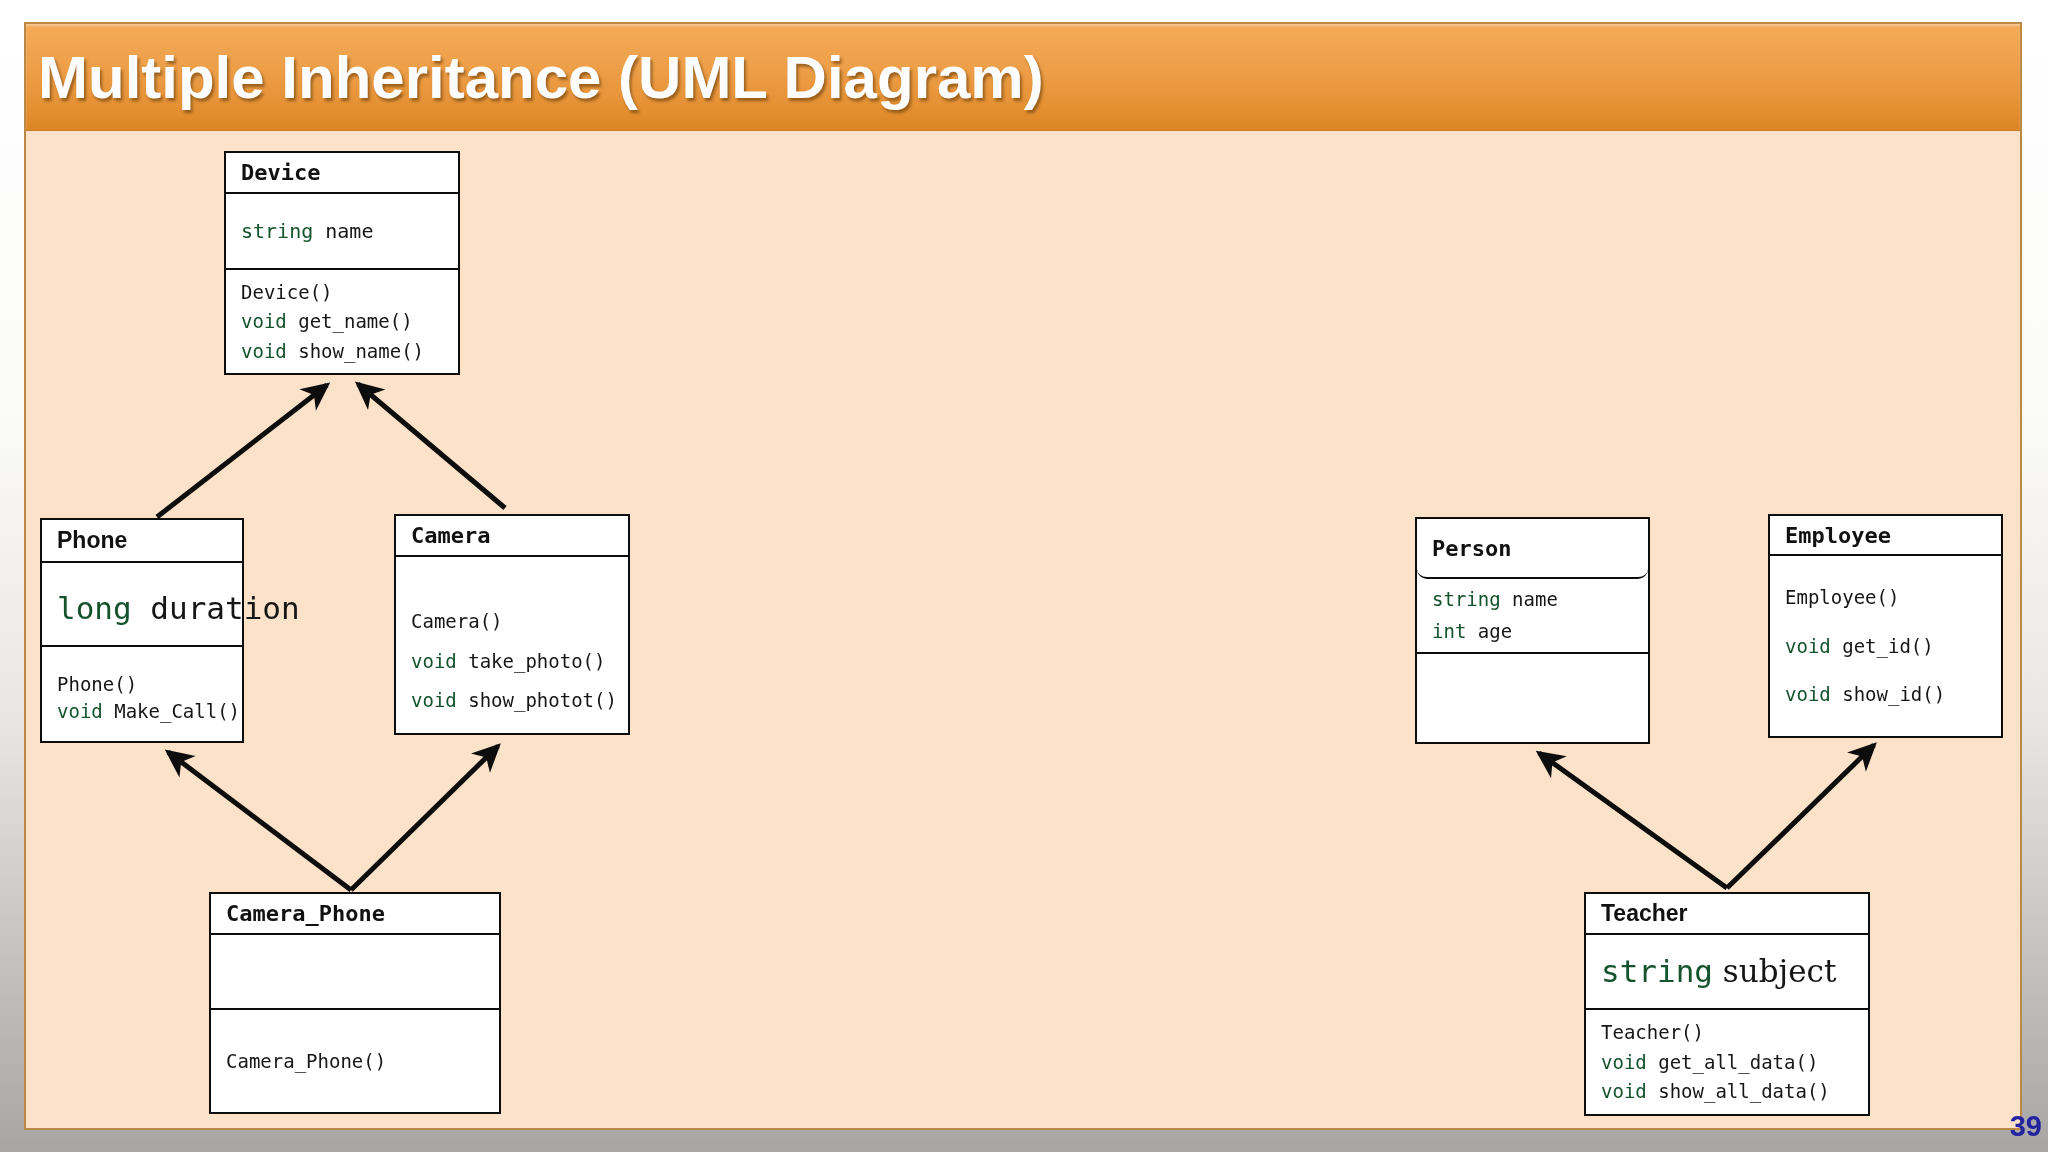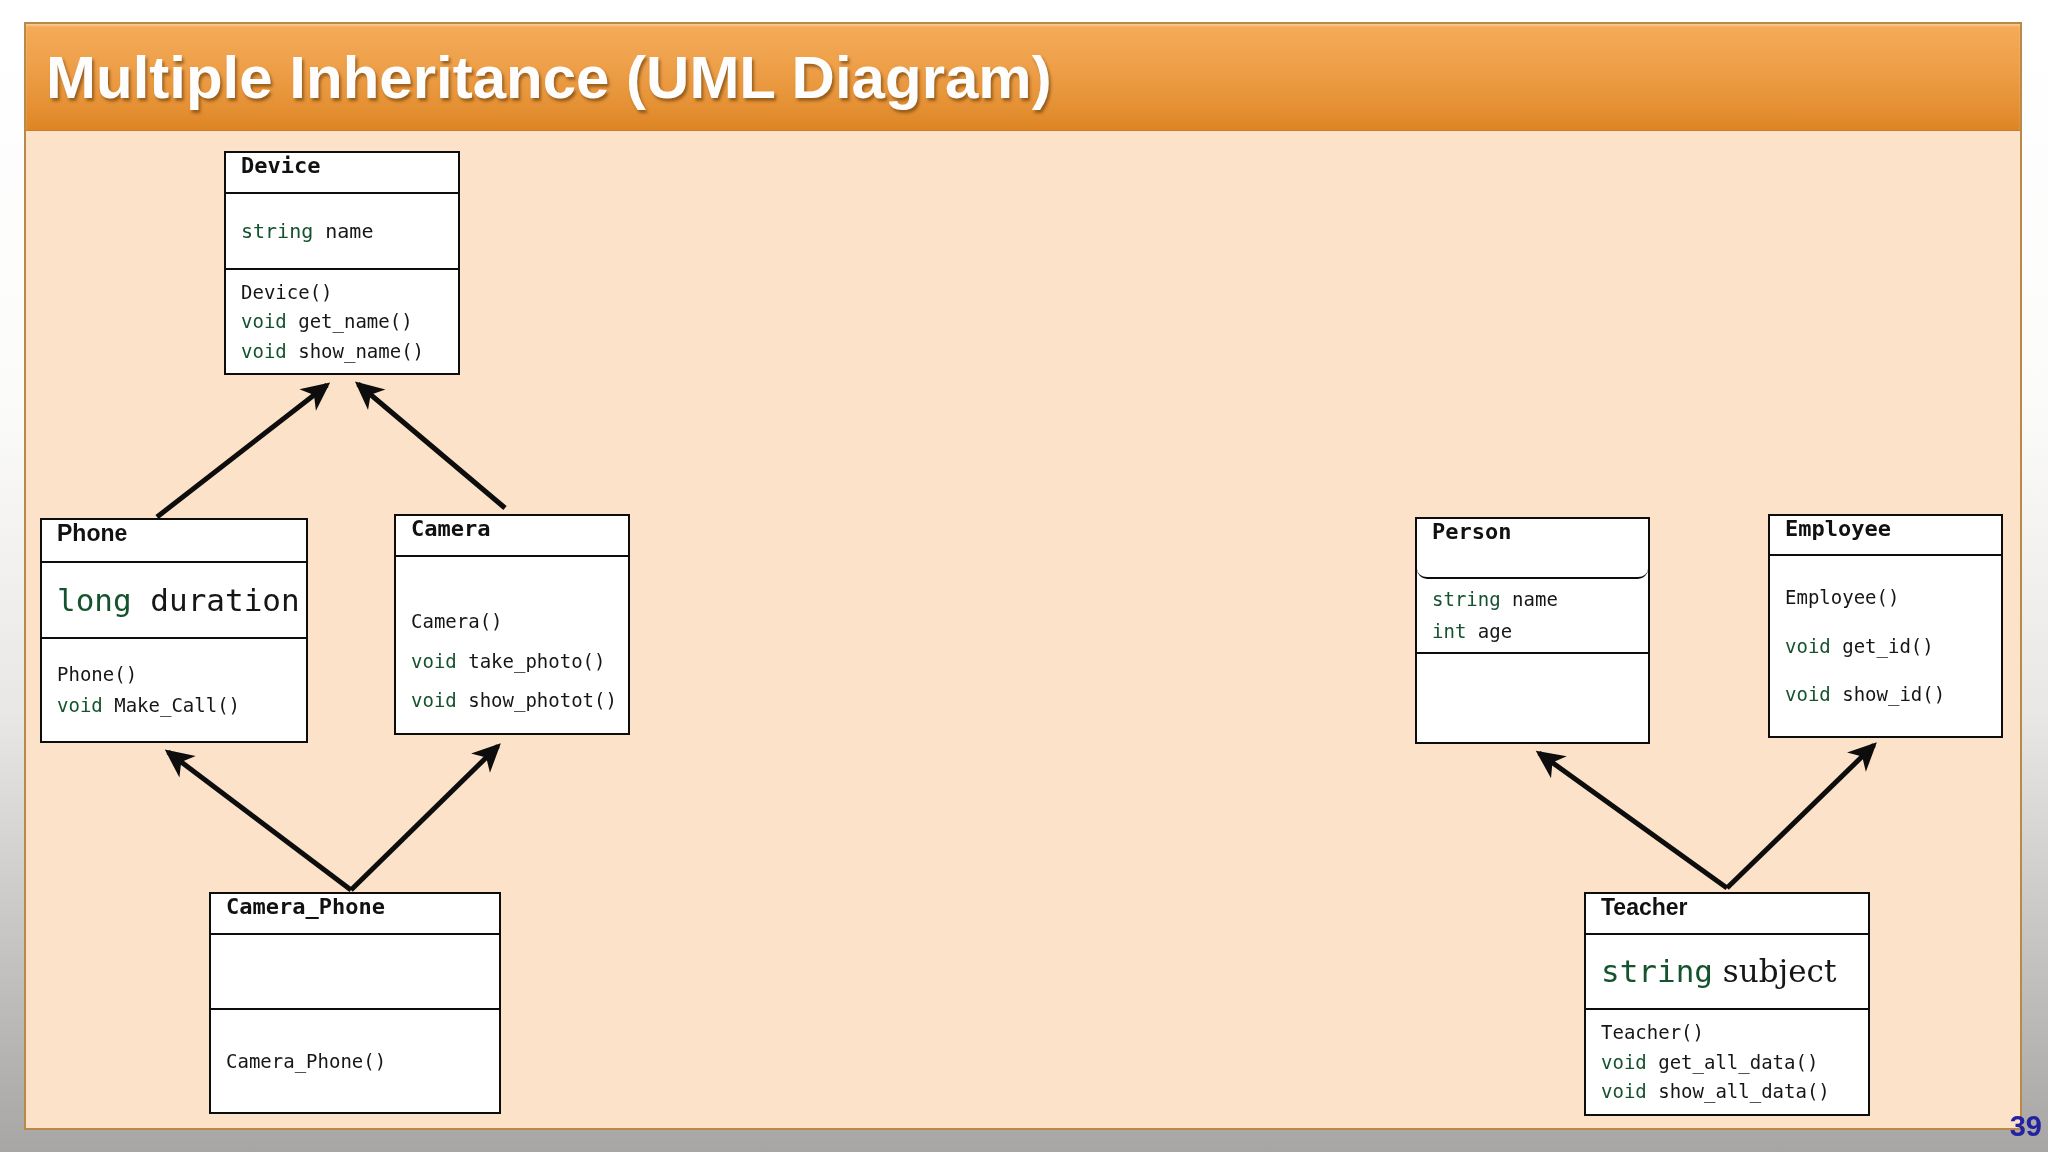--- a/index.html
+++ b/index.html
@@ -19,32 +19,32 @@
   .header {
     position:absolute; left:0; top:0; right:0; height:106px;
     background:linear-gradient(180deg,#f4ab58 0%,#efa14b 35%,#e79439 70%,#dd8524 100%);
     border-bottom:1px solid #c87f28;
     box-shadow:inset 0 2px 2px rgba(255,255,255,0.35);
     display:flex; align-items:center;
   }
   .slide-title {
     font-family:"Liberation Sans", sans-serif;
     font-weight:700; font-size:60px; color:#fdfdfd;
-    margin-left:20px; letter-spacing:0px;
+    margin-left:12px; letter-spacing:0px;
     text-shadow:2px 3px 3px rgba(110,65,10,0.65);
     white-space:nowrap;
   }
   .class-box {
     position:absolute; background:#ffffff; border:2px solid #0d0d0d;
     box-sizing:border-box; display:flex; flex-direction:column;
   }
   .sec { box-sizing:border-box; padding-left:15px; }
   .sec-title {
     border-bottom:2px solid #0d0d0d;
-    display:flex; align-items:flex-start;
+    display:flex; align-items:center;
     font-weight:700; font-size:22px; color:#111;
   }
   .title-sans { font-family:"Liberation Sans", sans-serif; font-size:23px; }
   .sec-attrs {
     border-bottom:2px solid #0d0d0d;
     display:flex; flex-direction:column; justify-content:space-evenly;
   }
   .sec-methods {
     flex:1; display:flex; flex-direction:column; justify-content:space-evenly;
     padding-top:3px; padding-bottom:3px;
@@ -78,21 +78,21 @@
       <div class="sec sec-attrs" style="height:76px;">
         <div class="code-line attr-line"><span class="kw">string</span><span> name</span></div>
       </div>
       <div class="sec sec-methods">
         <div class="code-line"><span class="kw"></span><span>Device()</span></div>
         <div class="code-line"><span class="kw">void</span><span> get_name()</span></div>
         <div class="code-line"><span class="kw">void</span><span> show_name()</span></div>
       </div>
     </div>
 
-    <div class="class-box" style="left:14px; top:494px; width:268px; height:225px;">
+    <div class="class-box" style="left:14px; top:494px; width:204px; height:225px;gap:8px;">
       <div class="sec sec-title title-sans" style="height:43px;">
         <span>Phone</span>
       </div>
       <div class="sec sec-attrs" style="height:76px;">
         <div class="code-line attr-big"><span class="kw">long</span><span> duration</span></div>
       </div>
       <div class="sec sec-methods" style="padding-top:14px; padding-bottom:14px;">
         <div class="code-line"><span class="kw"></span><span>Phone()</span></div>
         <div class="code-line"><span class="kw">void</span><span> Make_Call()</span></div>
       </div>

